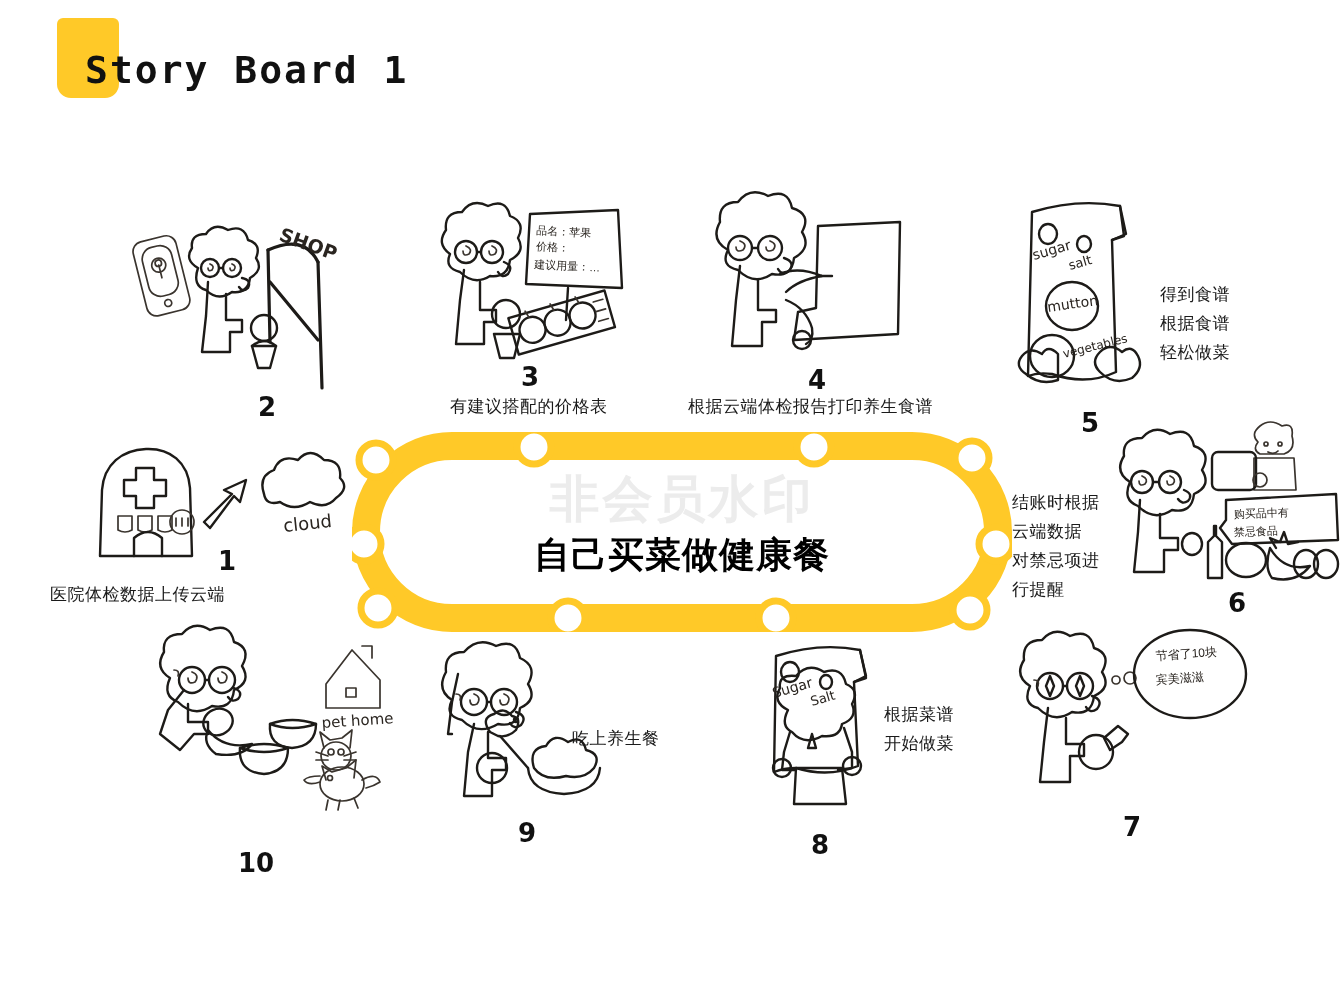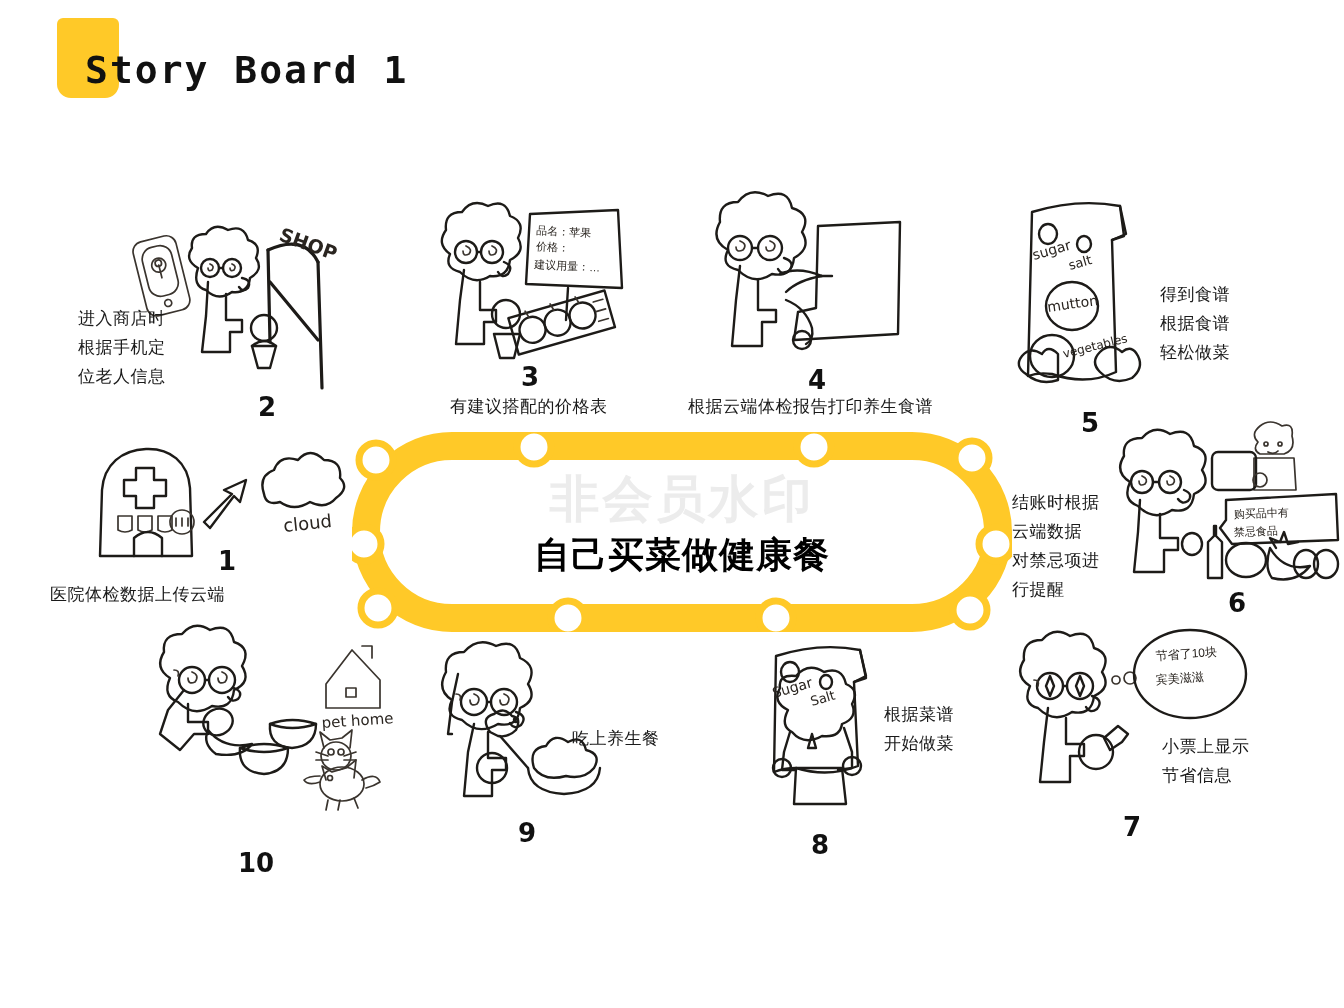--- a/index.html
+++ b/index.html
@@ -123,23 +123,20 @@
       <g>
         <path class="ink-thick" d="M150 30 Q186 14 200 42"></path>
         <path class="ink-thick" d="M150 30 L152 122"></path>
         <path class="ink-thick" d="M200 42 L204 168"></path>
         <path class="ink-thick" d="M152 62 L200 120"></path>
         <text class="hand" x="160" y="20" transform="rotate(20 160 20)" style="font-size:19px;font-weight:600;">SHOP</text>
       </g>
     </svg>
   </div>
   <div class="panelnum" style="left:258px;top:392px;">2</div>
-  <div class="caption" style="left:78px;top:304px;width:140px;">进入商店时
-根据手机定
-位老人信息</div>
 
   <div class="sketch" style="left:426px;top:196px;">
     <svg width="200" height="170" viewBox="0 0 200 170">
       <g>
         <path class="ink" d="M24 58 Q10 48 20 34 Q18 16 36 16 Q46 2 62 10 Q80 2 84 20 Q100 26 92 42 Q100 56 84 64 Q82 82 64 80 Q48 90 34 76 Q18 72 24 58 Z"></path>
         <circle class="ink" cx="40" cy="56" r="11"></circle>
         <circle class="ink" cx="66" cy="56" r="11"></circle>
         <path class="ink" d="M51 56 L55 56"></path>
         <path class="ink-thin" d="M40 50 q7 3 3 8 q-6 3 -6 -3"></path>
         <path class="ink-thin" d="M66 50 q7 3 3 8 q-6 3 -6 -3"></path>
@@ -287,22 +284,20 @@
       <circle class="ink-thin" cx="126" cy="48" r="6"></circle>
 
       <g>
         <ellipse class="ink" cx="186" cy="44" rx="56" ry="44"></ellipse>
         <text class="hand-sm" x="152" y="30" transform="rotate(-4 152 30)" style="font-size:12px;">节省了10块</text>
         <text class="hand-sm" x="152" y="54" transform="rotate(-4 152 54)" style="font-size:12px;">宾美滋滋</text>
       </g>
     </svg>
   </div>
   <div class="panelnum" style="left:1123px;top:812px;">7</div>
-  <div class="caption" style="left:1162px;top:732px;width:160px;">小票上显示
-节省信息</div>
 
   <div class="sketch" style="left:756px;top:636px;">
     <svg width="170" height="190" viewBox="0 0 170 190">
       <g>
         <path class="ink" d="M20 20 Q64 6 104 14 L110 40 L98 46 L102 130 Q72 142 40 132 Q28 132 18 136 Z"></path>
         <path class="ink" d="M104 14 L110 42 L98 46"></path>
         <ellipse class="ink" cx="34" cy="36" rx="9" ry="10"></ellipse>
         <text class="hand" x="18" y="62" transform="rotate(-16 18 62)" style="font-size:14px;">Sugar</text>
         <ellipse class="ink" cx="70" cy="46" rx="6" ry="7"></ellipse>
         <text class="hand" x="56" y="70" transform="rotate(-16 56 70)" style="font-size:13px;">Salt</text>

